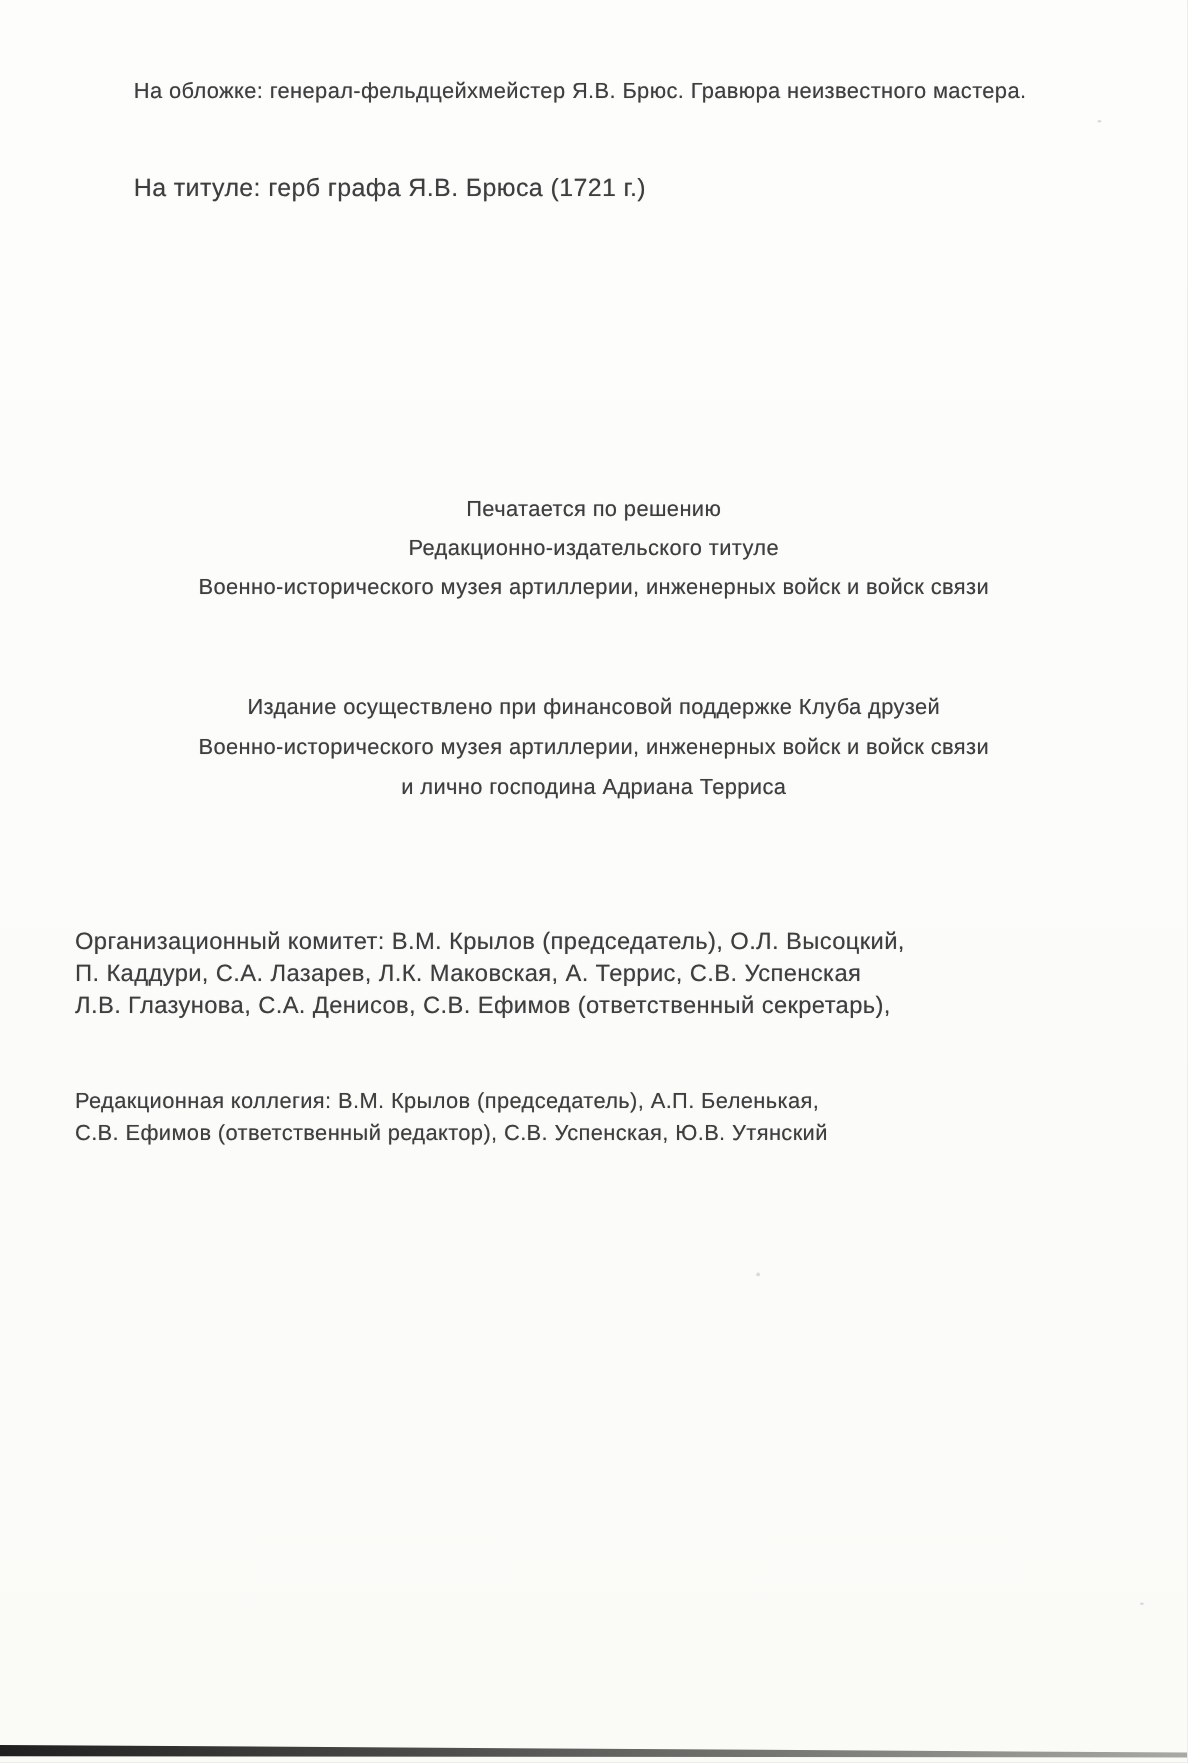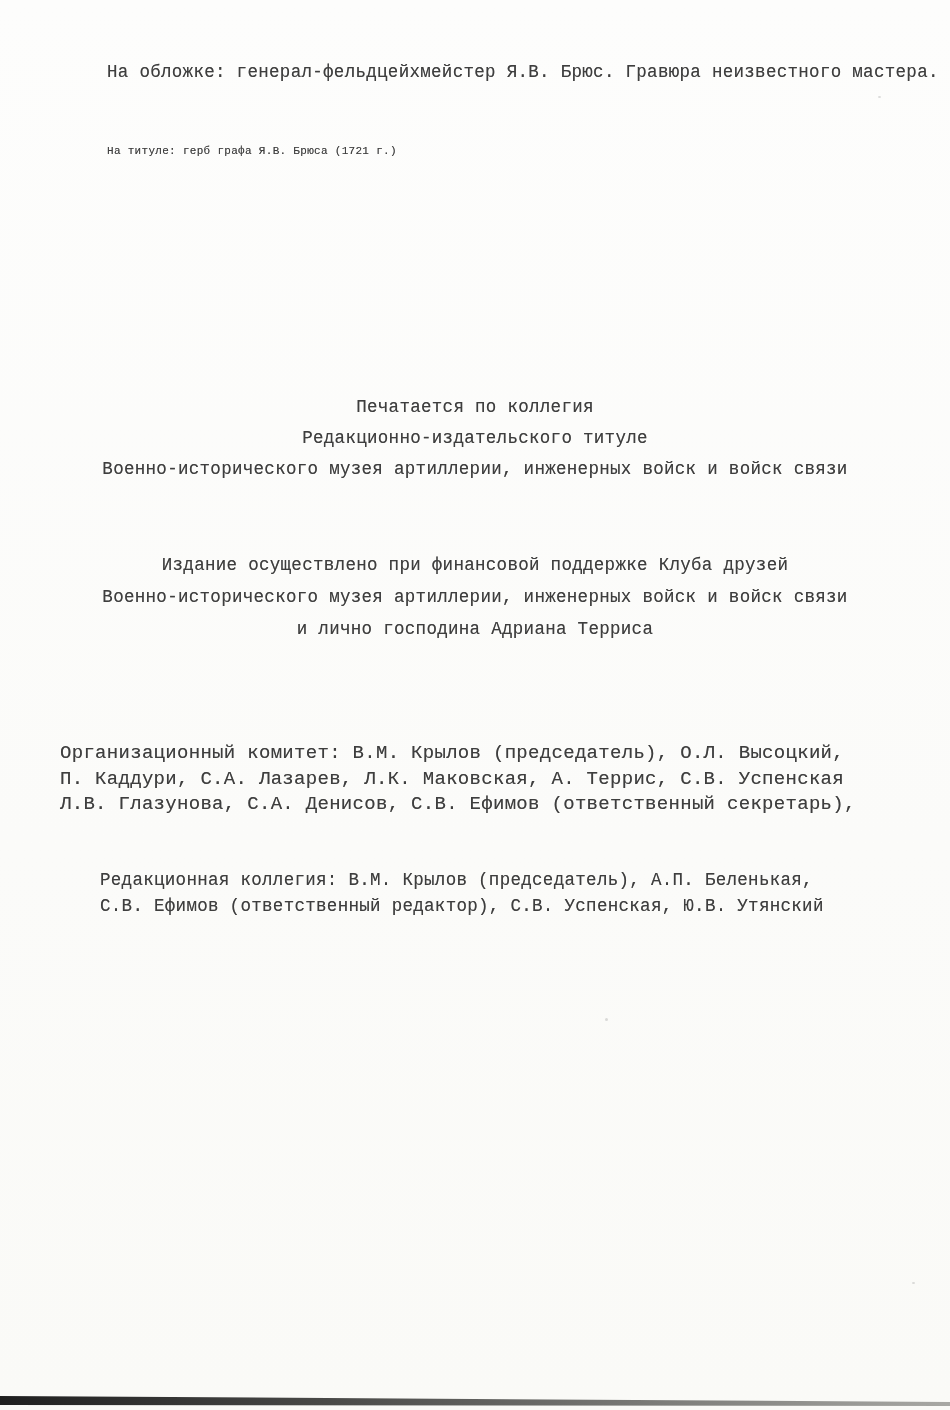--- a/index.html
+++ b/index.html
@@ -7,40 +7,40 @@
     padding: 0;
     background: #e8e8e6;
   }
   .page {
     position: relative;
     width: 950px;
     height: 1410px;
     margin: 0 auto;
     background: linear-gradient(180deg, #fdfdfc 0%, #fbfbf9 60%, #fafaf7 100%);
     overflow: hidden;
-    font-family: Liberation Mono, monospace;
+    font-family: Liberation Sans, sans-serif;
     color: #3e3e3e;
   }
   .block {
     position: absolute;
     letter-spacing: 0.3px;
     text-shadow: 0 0 0.6px rgba(70,70,70,0.55);
   }
   .line { white-space: nowrap; }
 
   .cover-note {
     left: 107px;
     top: 57px;
     font-size: 17.5px;
     line-height: 30px;
   }
   .title-note {
     left: 107px;
     top: 136px;
-    font-size: 11px;
+    font-size: 20px;
     line-height: 30px;
   }
   .print-approval {
     left: 0;
     top: 392px;
     width: 950px;
     text-align: center;
     font-size: 17.5px;
     line-height: 31px;
   }
@@ -56,21 +56,20 @@
     left: 60px;
     top: 741px;
     font-size: 19px;
     line-height: 25.5px;
   }
   .editorial {
     left: 60px;
     top: 868px;
     font-size: 17.5px;
     line-height: 25.5px;
-    margin-left: 40px;
   }
   .scan-edge {
     position: absolute;
     left: 0;
     bottom: 0;
     width: 950px;
     height: 18px;
     display: block;
   }
   .speck {
@@ -86,21 +85,21 @@
 
   <div class="block cover-note">
     <div class="line">На обложке: генерал-фельдцейхмейстер Я.В. Брюс. Гравюра неизвестного мастера.</div>
   </div>
 
   <div class="block title-note">
     <div class="line">На титуле: герб графа Я.В. Брюса (1721 г.)</div>
   </div>
 
   <div class="block print-approval">
-    <div class="line">Печатается по коллегия</div>
+    <div class="line">Печатается по решению</div>
     <div class="line">Редакционно-издательского титуле</div>
     <div class="line">Военно-исторического музея артиллерии, инженерных войск и войск связи</div>
   </div>
 
   <div class="block sponsorship">
     <div class="line">Издание осуществлено при финансовой поддержке Клуба друзей</div>
     <div class="line">Военно-исторического музея артиллерии, инженерных войск и войск связи</div>
     <div class="line">и лично господина Адриана Терриса</div>
   </div>
 

